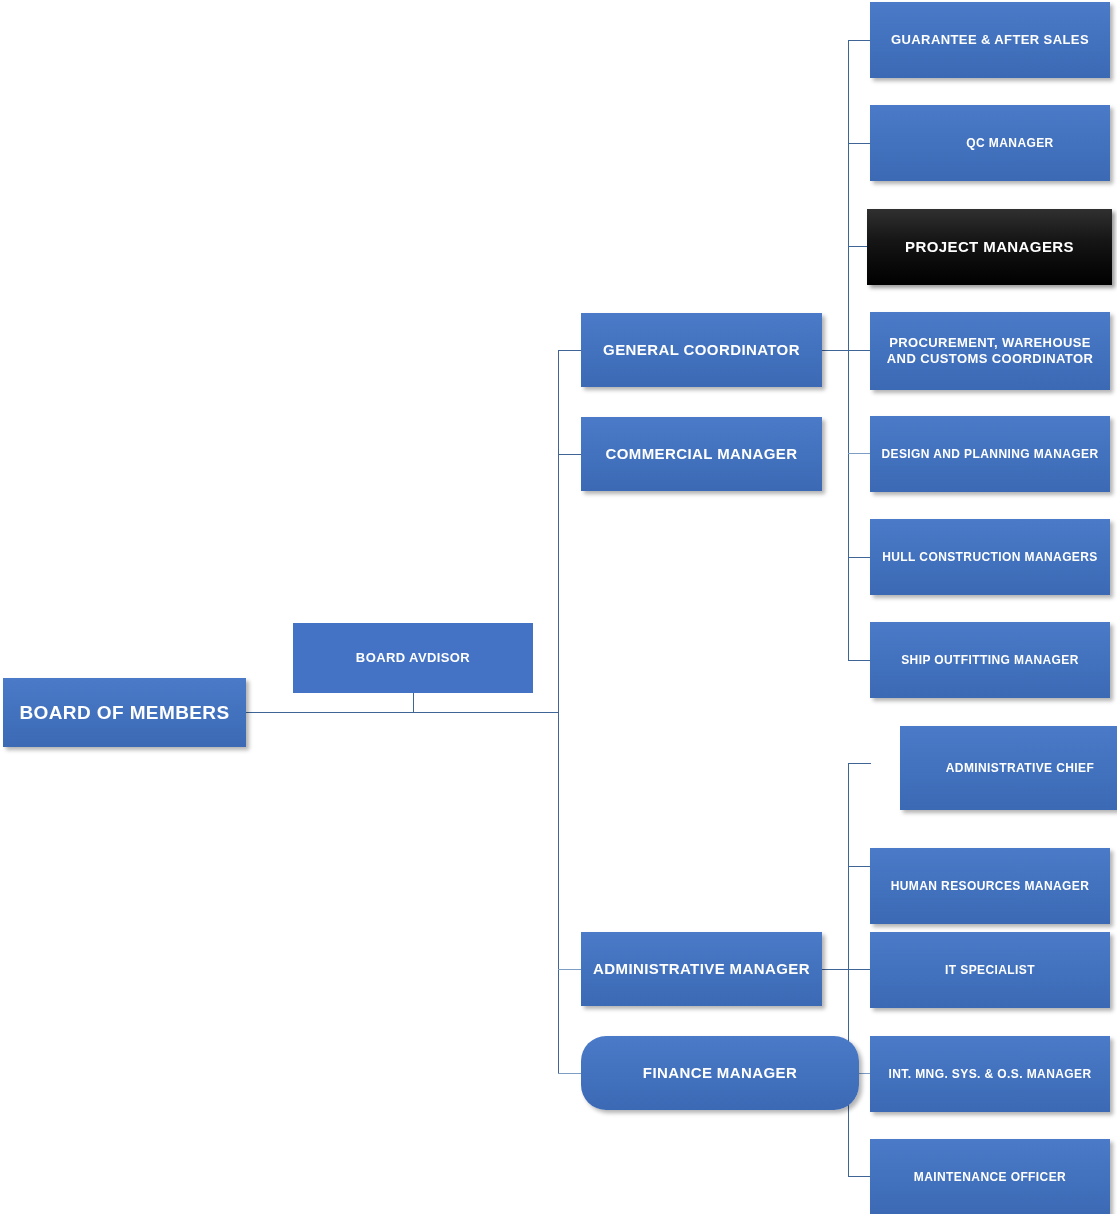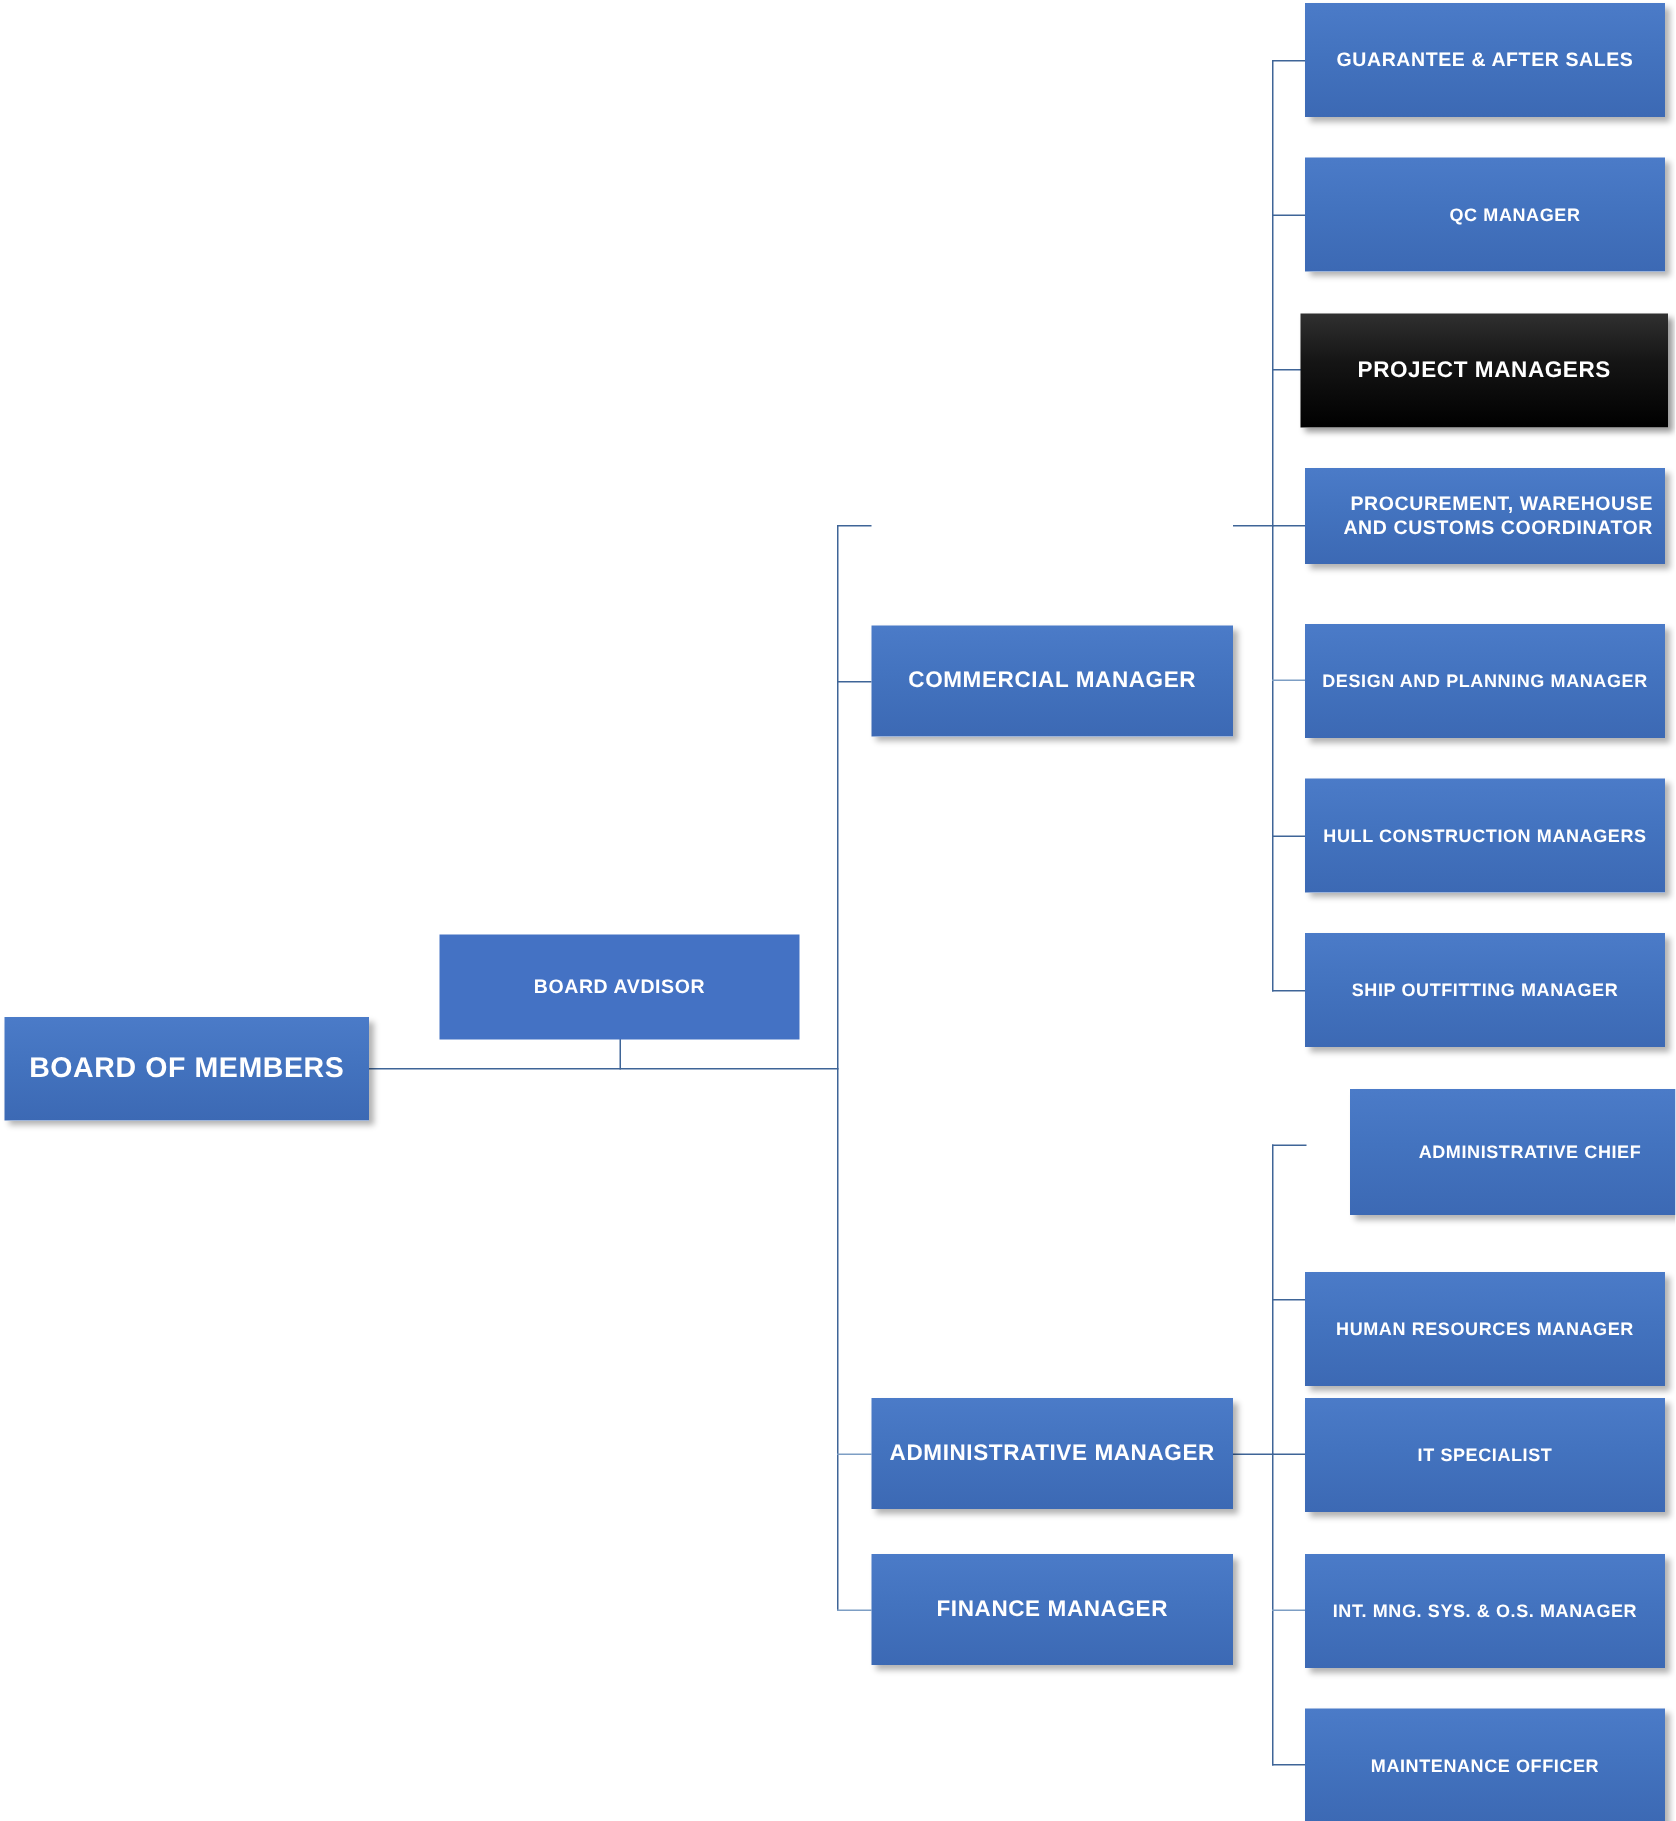--- a/index.html
+++ b/index.html
@@ -99,46 +99,49 @@
   <div class="lineH" style="left:848px; top:1176px; width:23px;"></div>
 
   <div class="node t-xl" style="left:3px; top:678px; width:243px; height:69px;">
     <span>BOARD OF MEMBERS</span>
   </div>
 
   <div class="node flat t-md" style="left:293px; top:623px; width:240px; height:70px;">
     <span>BOARD AVDISOR</span>
   </div>
 
+  <div class="node t-lg" style="left:581px; top:313px; width:241px; height:74px;">
+    <span>GENERAL COORDINATOR</span>
+  </div>
 
   <div class="node t-lg" style="left:581px; top:417px; width:241px; height:74px;">
     <span>COMMERCIAL MANAGER</span>
   </div>
 
   <div class="node t-lg" style="left:581px; top:932px; width:241px; height:74px;">
     <span>ADMINISTRATIVE MANAGER</span>
   </div>
 
-  <div class="node t-lg" style="left:581px; top:1036px; width:241px; height:74px;">
+  <div class="node t-lg" style="left:581px; top:1036px; width:278px; height:74px;border-radius:25px;">
     <span>FINANCE MANAGER</span>
   </div>
 
   <div class="node t-xs" style="left:870px; top:2px; width:240px; height:76px;">
     <span>GUARANTEE  &amp;  AFTER  SALES</span>
   </div>
 
   <div class="node t-sm" style="left:870px; top:105px; width:240px; height:76px;padding-left:48px;">
     <span>QC MANAGER</span>
   </div>
 
   <div class="node dark t-lg" style="left:867px; top:209px; width:245px; height:76px;">
     <span>PROJECT MANAGERS</span>
   </div>
 
-  <div class="node t-xs" style="left:870px; top:312px; width:240px; height:64px;text-align:right;">
+  <div class="node t-xs" style="left:870px; top:312px; width:240px; height:78px;">
     <span>PROCUREMENT,  WAREHOUSE  AND CUSTOMS  COORDINATOR</span>
   </div>
 
   <div class="node t-sm" style="left:870px; top:416px; width:240px; height:76px;">
     <span>DESIGN  AND PLANNING MANAGER</span>
   </div>
 
   <div class="node t-sm" style="left:870px; top:519px; width:240px; height:76px;">
     <span>HULL CONSTRUCTION  MANAGERS</span>
   </div>

